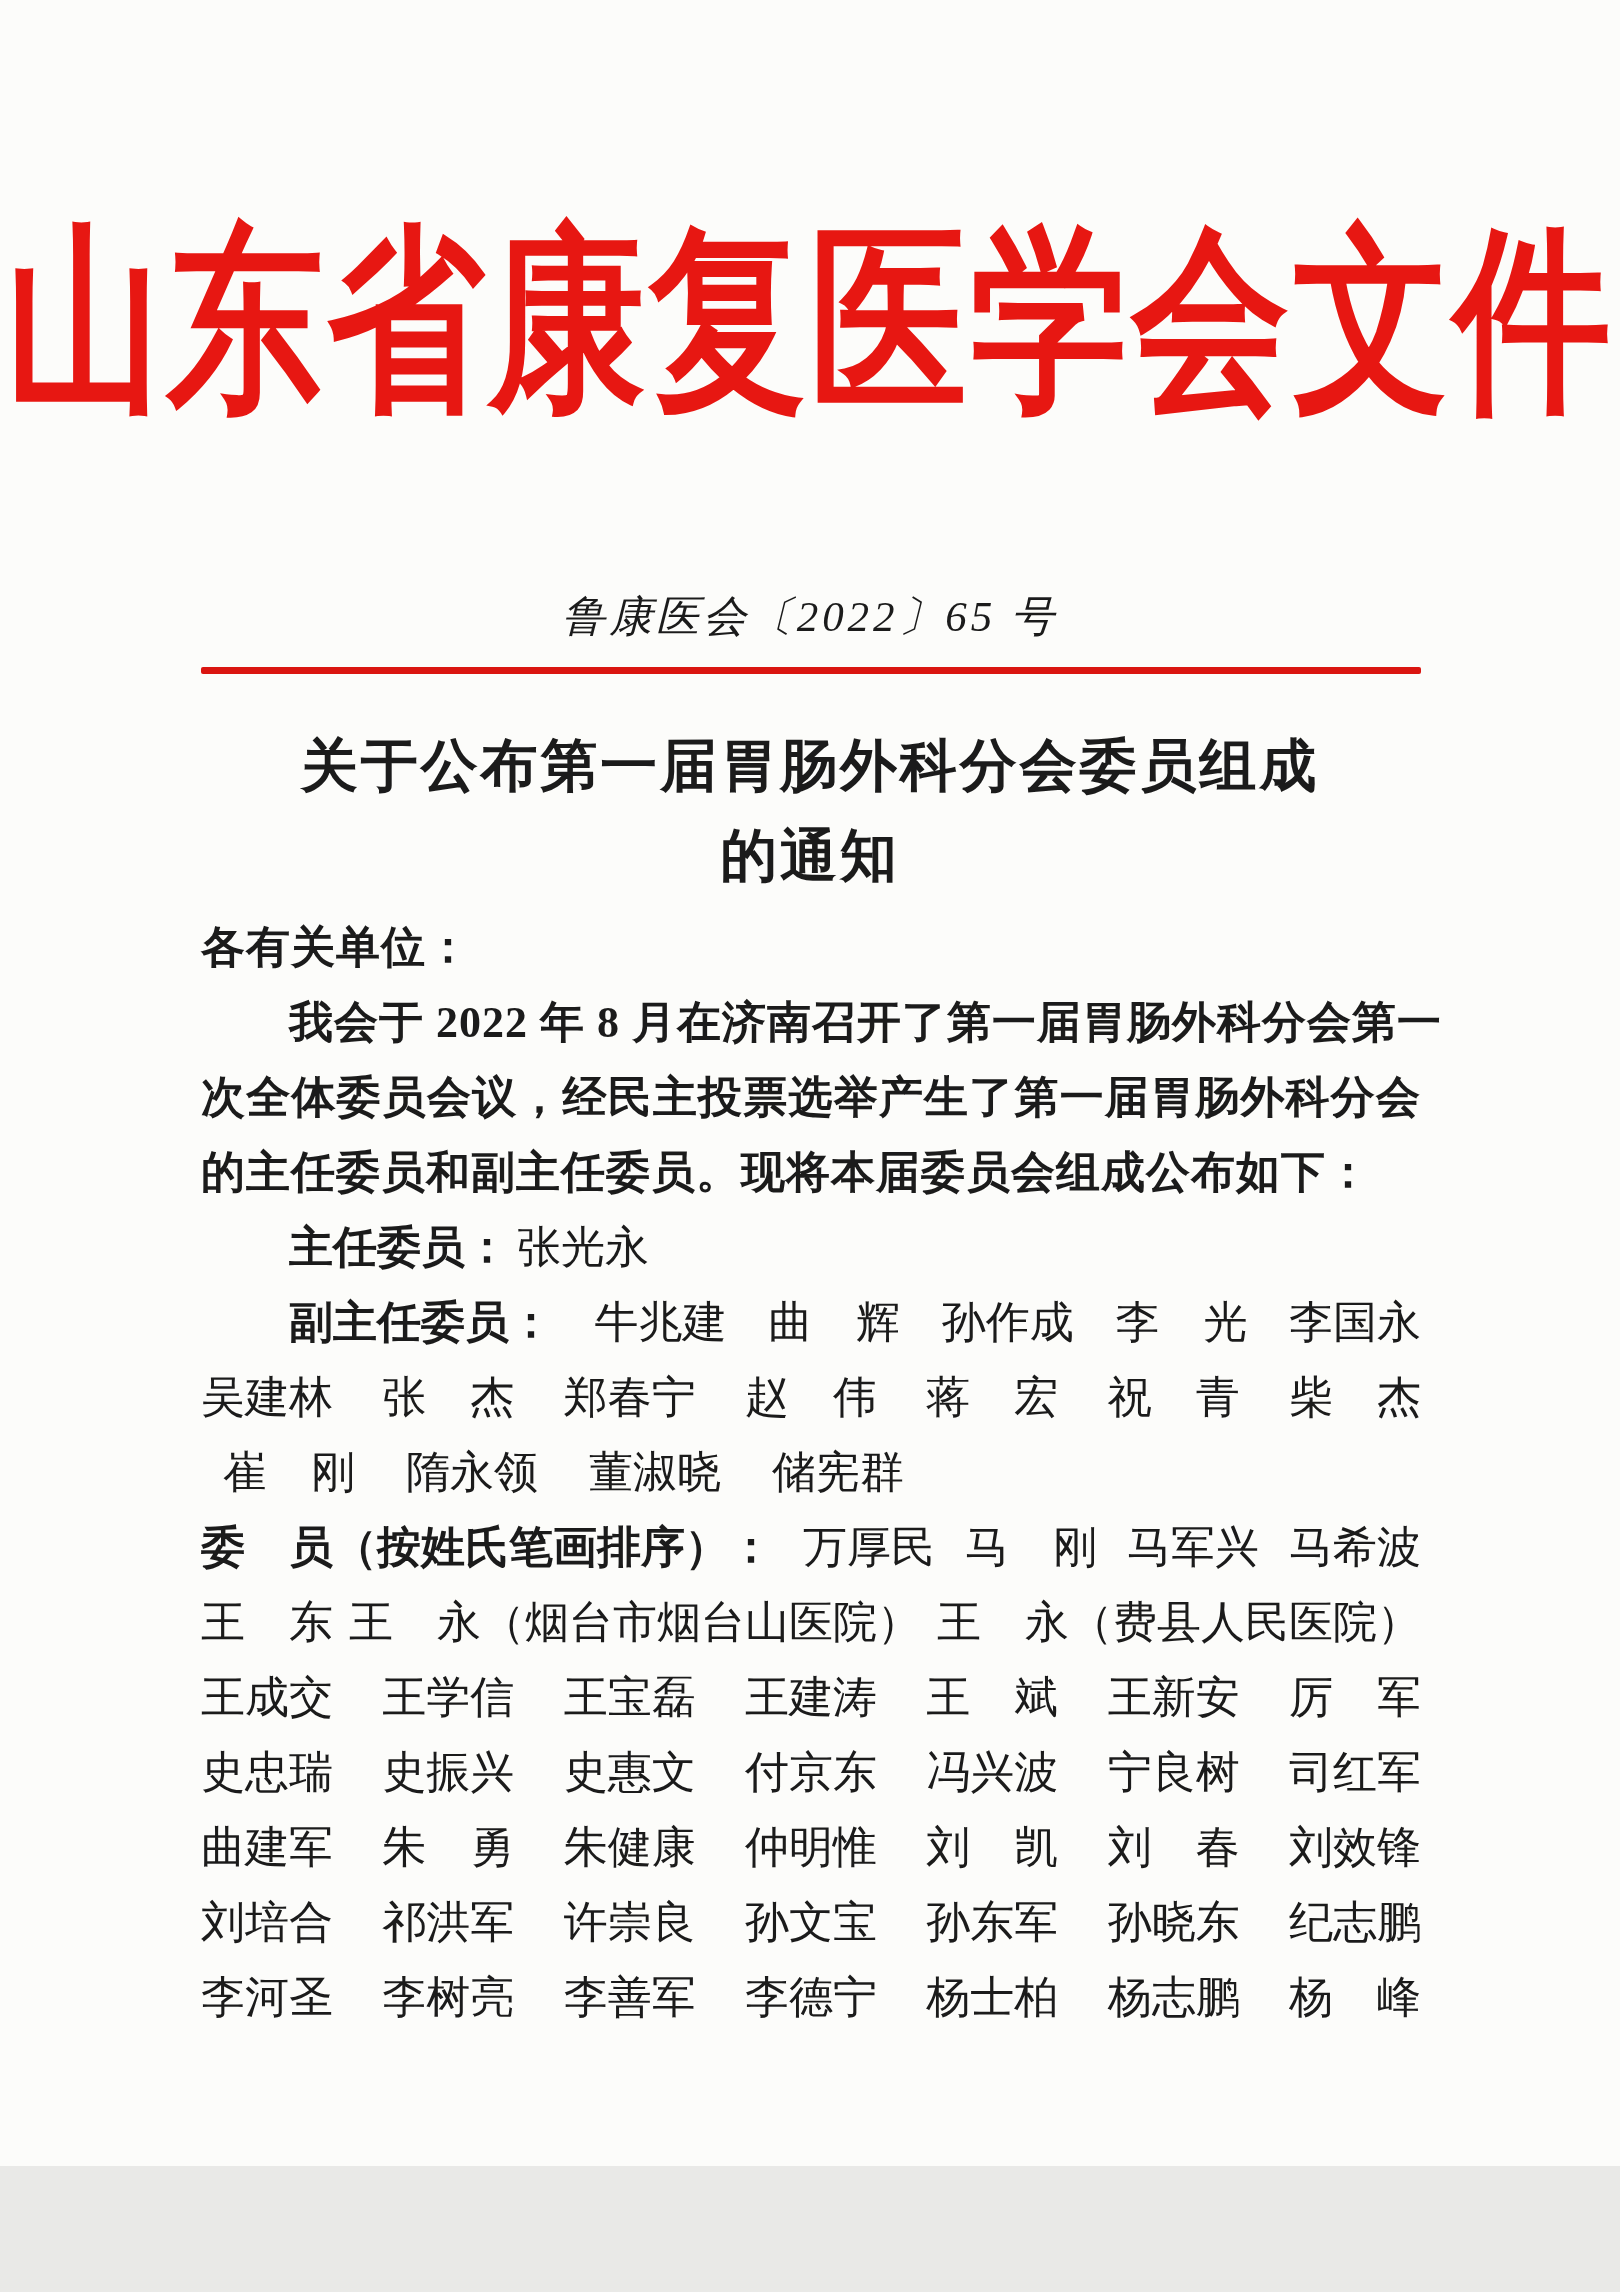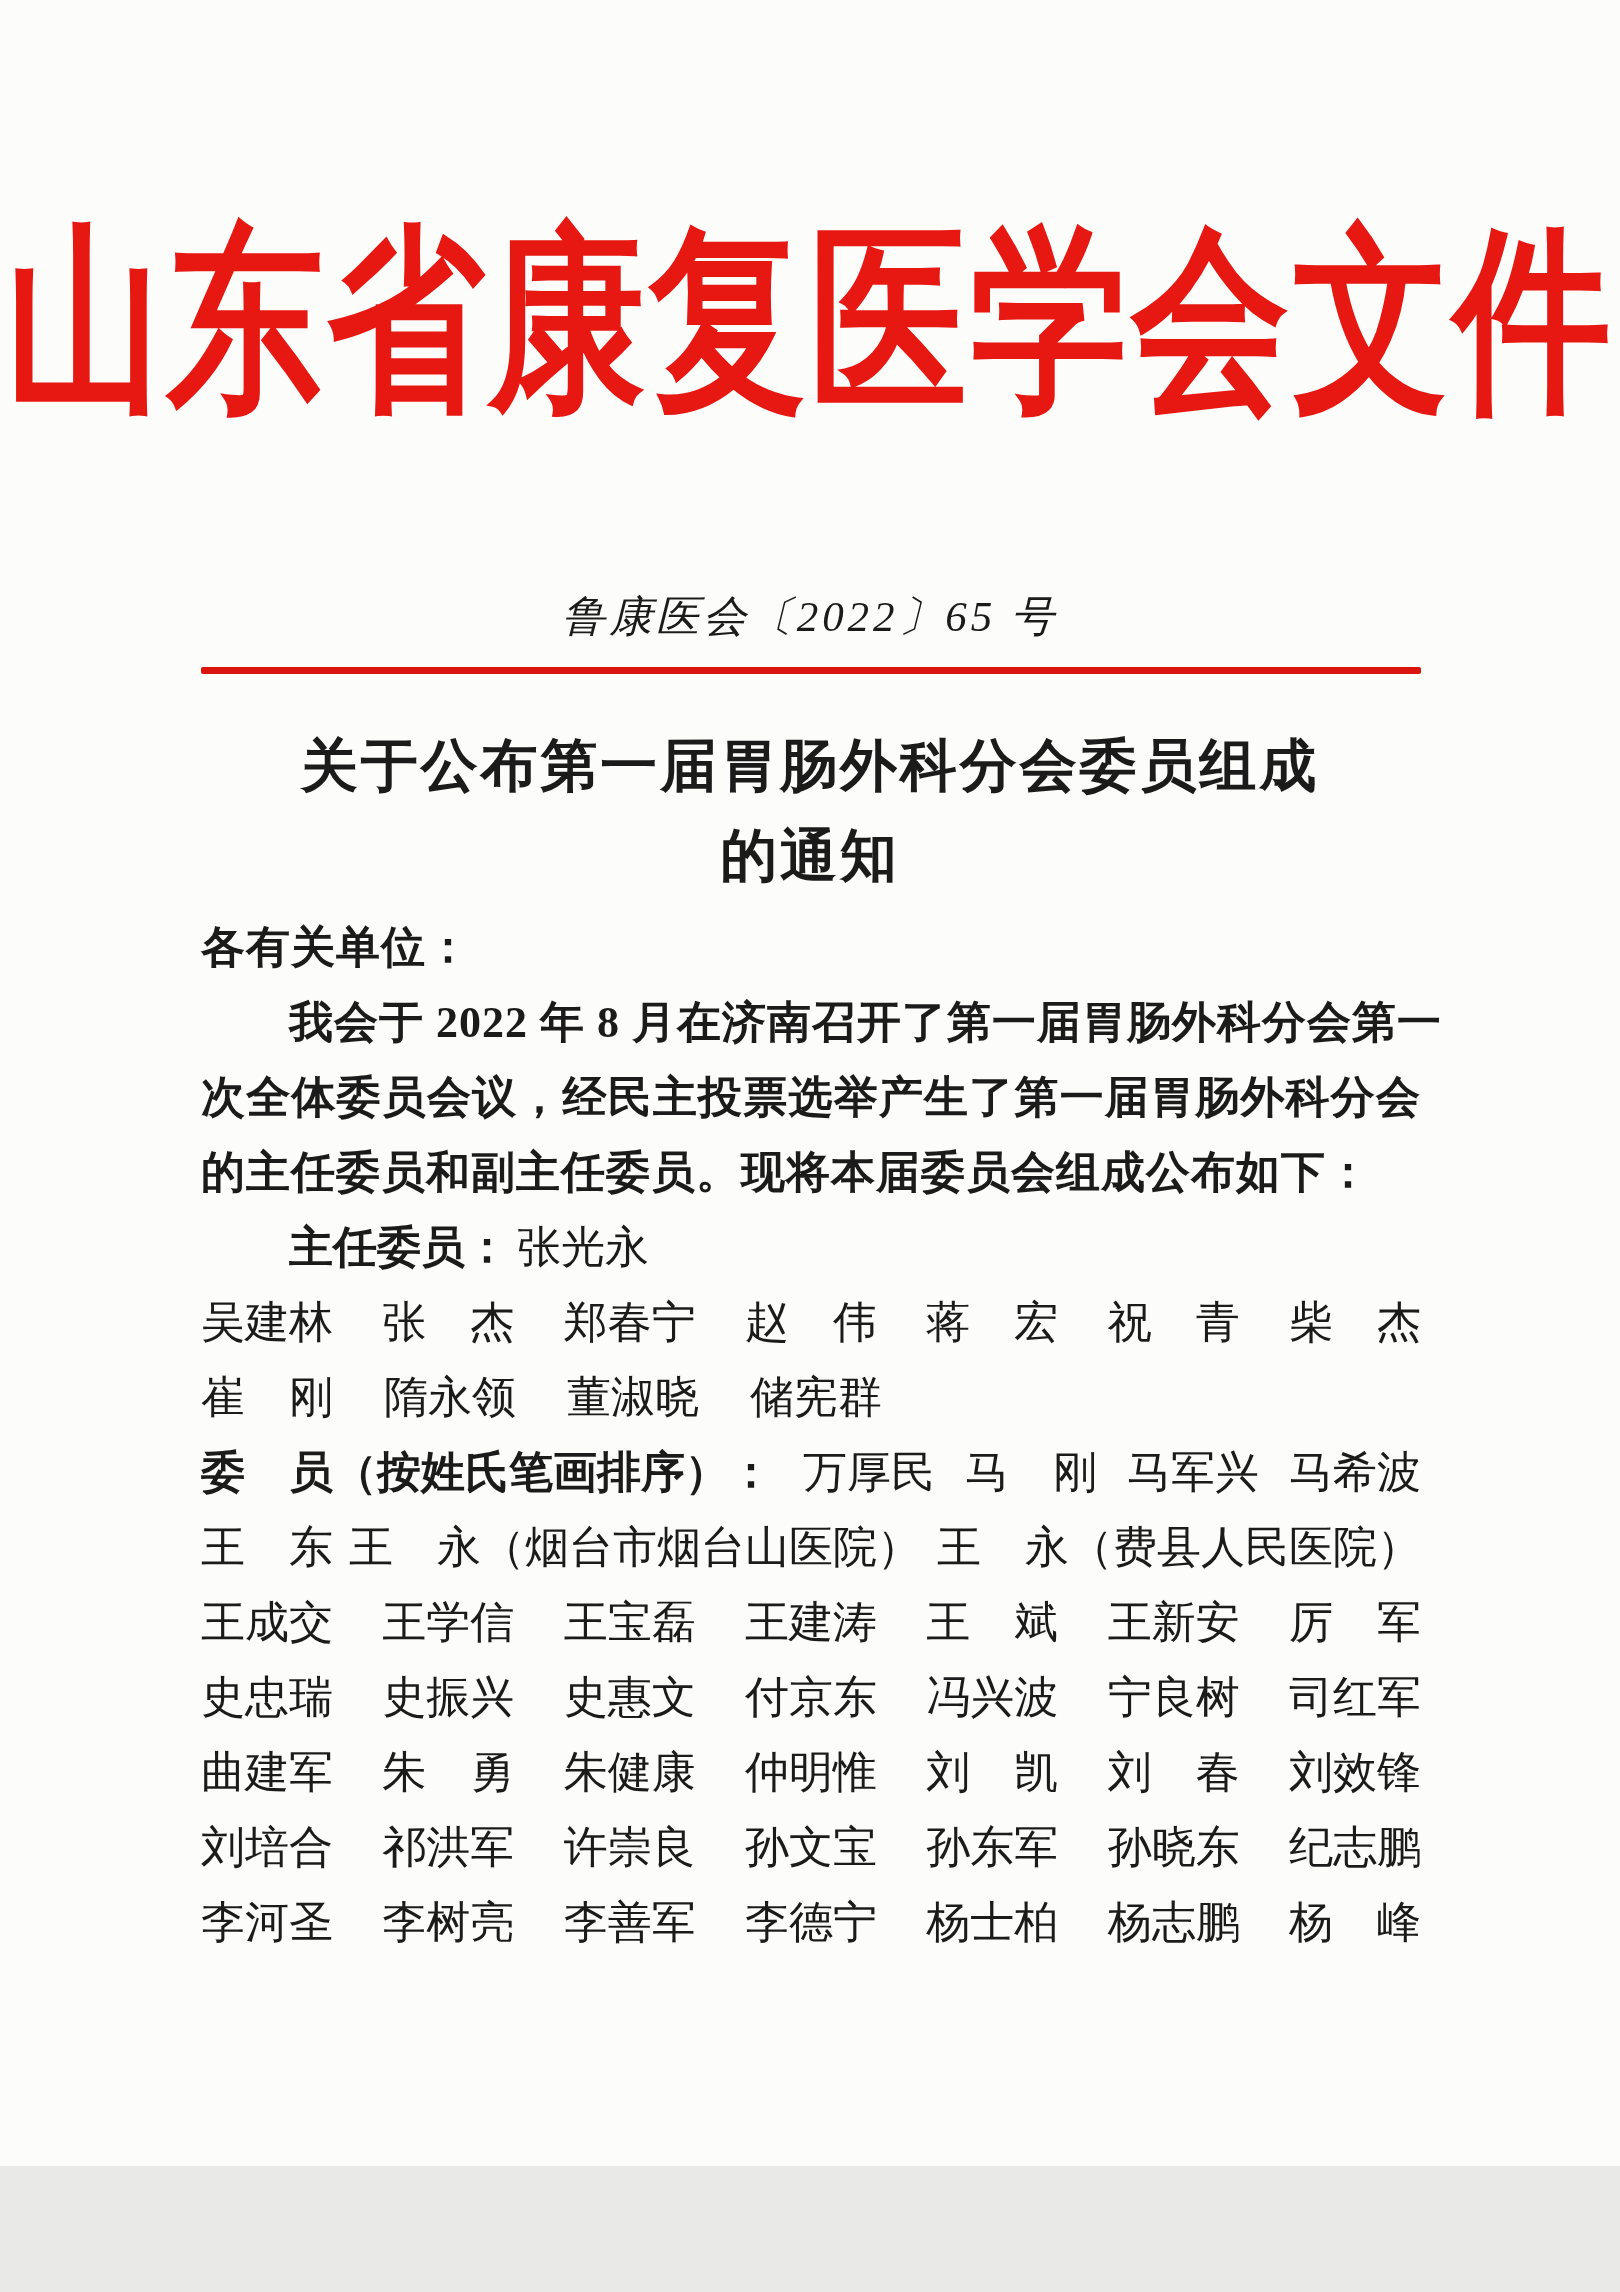--- a/index.html
+++ b/index.html
@@ -62,21 +62,21 @@
     text-align:justify;
     text-align-last:justify;
     text-justify:inter-ideograph;
   }
   .line.text.indent{text-indent:88px;}
   .line.names,.line.label_names{
     display:flex;
     align-items:baseline;
   }
   .line.names.fill,.line.label_names.fill{justify-content:space-between;}
-  .line.names:not(.fill){gap:51px;}
+  .line.names:not(.fill){gap:51px;margin-left:22px;}
   .line.label_names:not(.fill){gap:8px;}
   .line.names.indent,.line.label_names.indent{padding-left:88px;text-indent:0;}
   .row-label{font-weight:700;}
   .name{display:inline-block;}
 </style>
 </head>
 <body>
 
 <div class="page">
 
@@ -92,20 +92,28 @@
   </div>
 
   <div class="body-block" id="body-lines">
       <div class="line text">各有关单位：</div>
       <div class="line text indent fill">我会于 2022 年 8 月在济南召开了第一届胃肠外科分会第一</div>
       <div class="line text fill">次全体委员会议，经民主投票选举产生了第一届胃肠外科分会</div>
       <div class="line text">的主任委员和副主任委员。现将本届委员会组成公布如下：</div>
       <div class="line label_names indent">
         <span class="row-label">主任委员：</span>
         <span class="name">张光永</span>
+      </div>
+      <div class="line label_names indent fill">
+        <span class="row-label">副主任委员：</span>
+        <span class="name">牛兆建</span>
+        <span class="name">曲　辉</span>
+        <span class="name">孙作成</span>
+        <span class="name">李　光</span>
+        <span class="name">李国永</span>
       </div>
       <div class="line names fill">
         <span class="name">吴建林</span>
         <span class="name">张　杰</span>
         <span class="name">郑春宁</span>
         <span class="name">赵　伟</span>
         <span class="name">蒋　宏</span>
         <span class="name">祝　青</span>
         <span class="name">柴　杰</span>
       </div>

